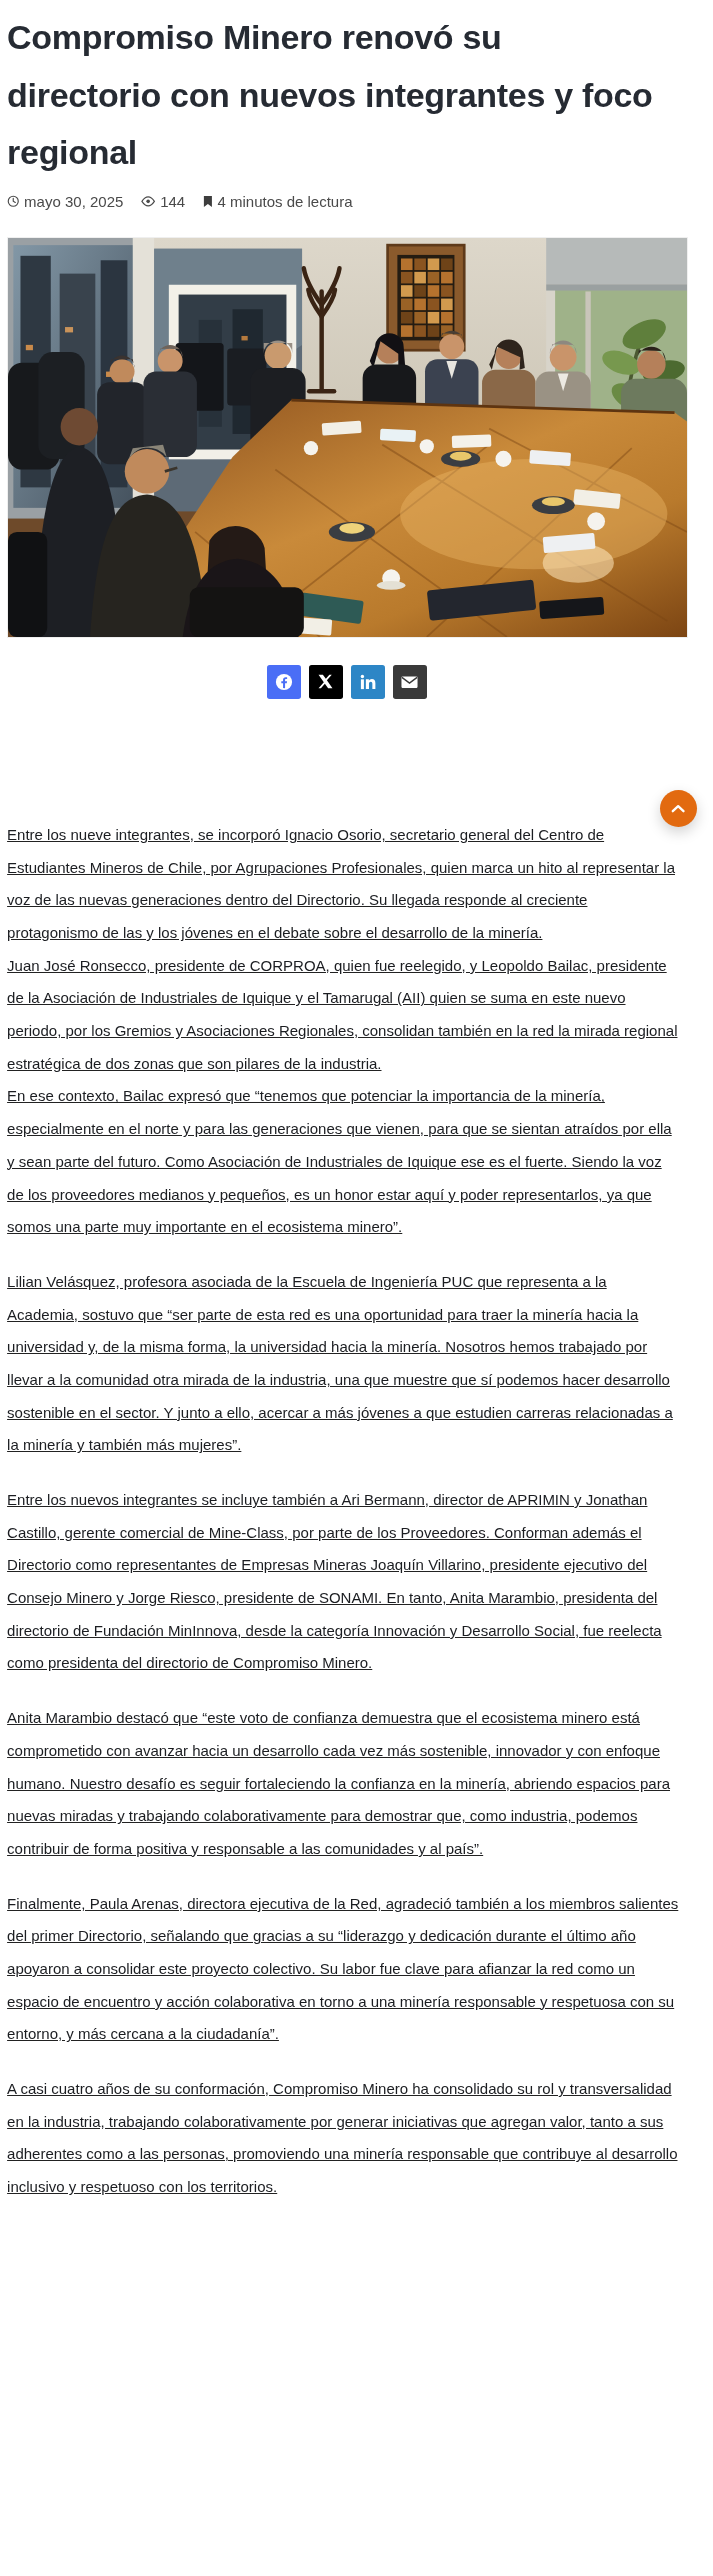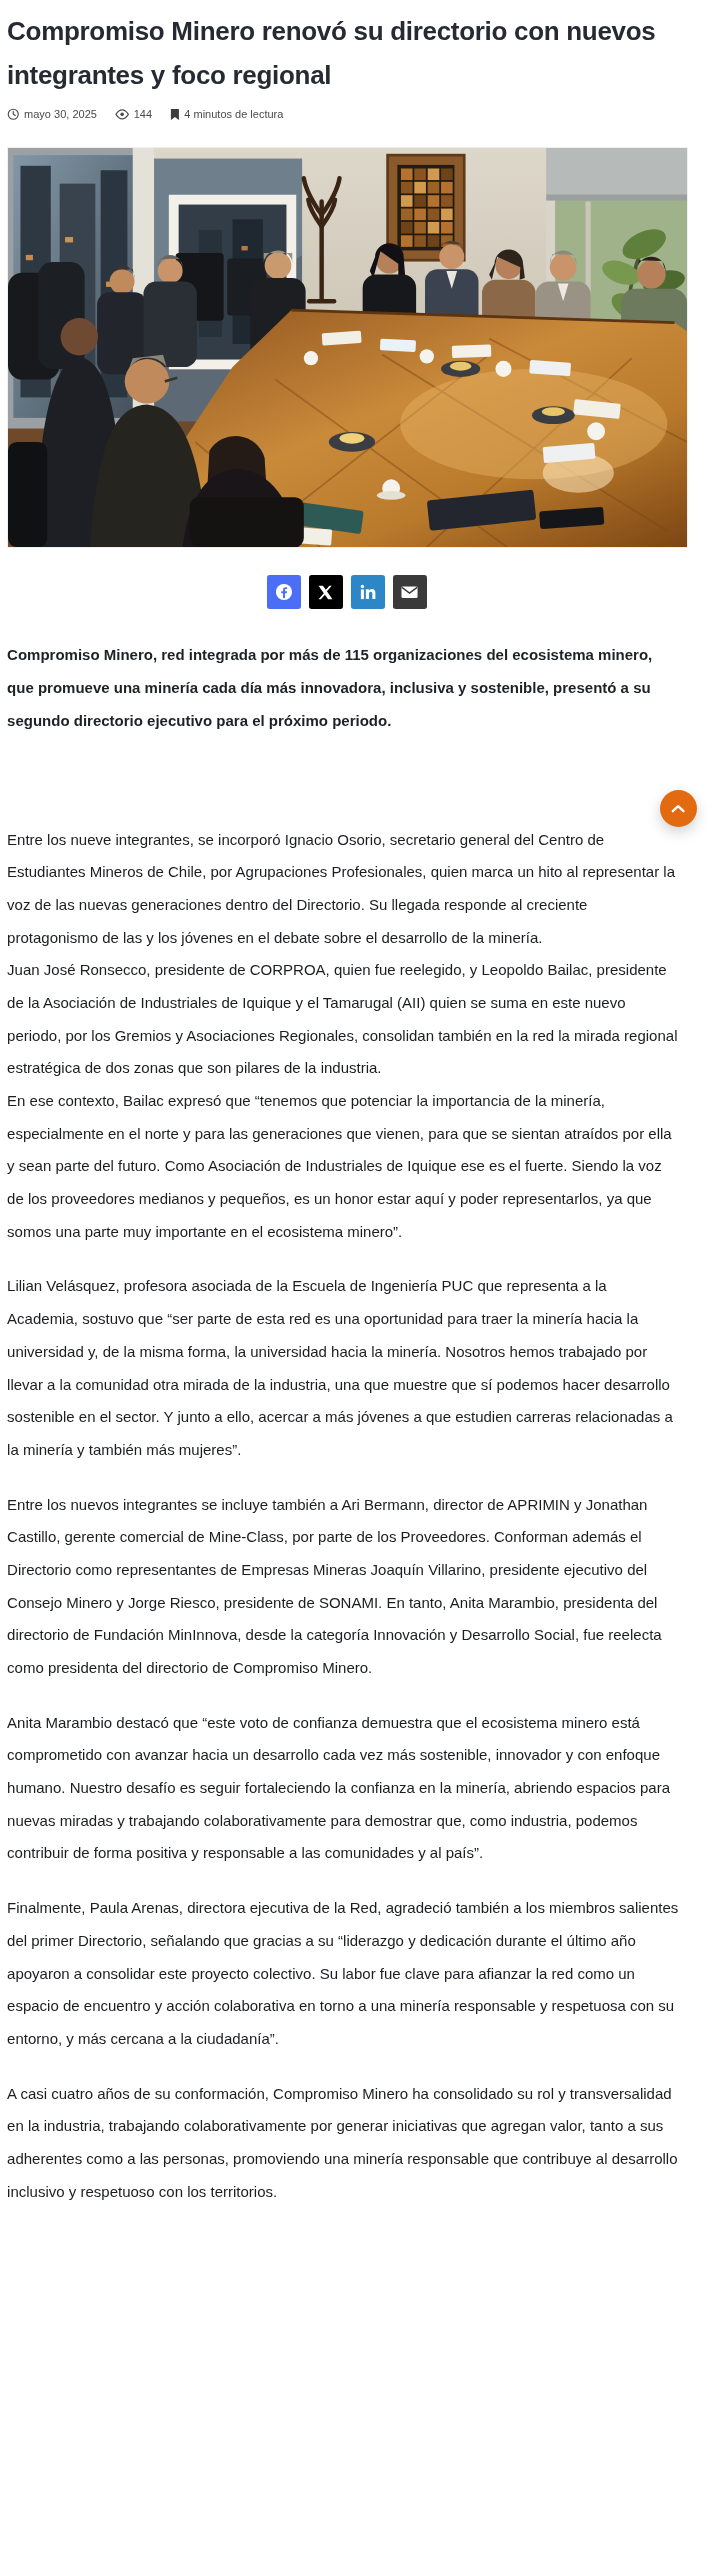--- a/index.html
+++ b/index.html
@@ -6,27 +6,27 @@
   body{
     width:713px;min-height:2576px;position:relative;
     font-family:"Liberation Sans","DejaVu Sans",sans-serif;
     color:#222;overflow-x:hidden;
   }
   .container{padding:5.3px 27px 21.4px 7.1px;}
 
   
   h1.article-title{
     margin:3.6px 0 10.7px 0;max-width:655px;
-    font-size:26px;line-height:1.7;font-weight:700;
+    font-size:34px;line-height:1.7;font-weight:700;
     color:#262b33;letter-spacing:-0.3px;
   }
 
   
   .meta-row{display:flex;align-items:center;gap:18px;margin:0 0 27px 0;
-    font-size:11px;color:#4a4a4a;}
+    font-size:15px;color:#4a4a4a;}
   .meta-item{display:flex;align-items:center;gap:4.5px;}
   .meta-item svg{display:block;}
 
   
   .hero{width:679px;height:399px;display:block;border:0.9px solid #8a8a8a22;}
   .hero svg{display:block;width:679px;height:399px;}
 
   
   .share-row{display:flex;justify-content:center;gap:8px;margin:27px 0 0 0;}
   .share-btn{width:34px;height:34px;border:none;border-radius:2.7px;
@@ -35,21 +35,21 @@
   .share-facebook{background:#4a6ef6;}
   .share-x{background:#000000;}
   .share-linkedin{background:#2d86c6;}
   .share-email{background:#3a3a3a;}
 
   
   .intro{
     margin:30px 0 0 0;max-width:671px;
     font-size:15px;font-weight:700;line-height:2.18;color:#1e2127;
   }
-  .article-body{margin-top:86px;max-width:673px;}
+  .article-body{margin-top:120px;max-width:673px;text-decoration:underline;}
   .article-body p{margin:0;font-size:15px;line-height:2.18;color:#1b1d21;}
   .article-body p.spaced{margin-top:22px;}
 
   
   .back-to-top{
     position:absolute;left:660px;top:790px;width:37px;height:37px;
     border-radius:50%;border:none;background:#e26a10;cursor:pointer;
     display:flex;align-items:center;justify-content:center;
     box-shadow:0 5.3px 14.3px rgba(0,0,0,.18);padding:0;
   }
@@ -337,21 +337,20 @@
     <button class="share-btn share-email" aria-label="Compartir por correo">
       <span>
         <svg width="17" height="12.5" viewBox="0 0 19 14">
             <rect x="0.5" y="0.5" width="18" height="13" rx="1.5" fill="#ffffff"></rect>
             <path d="M1 1.5 L9.5 8 L18 1.5" fill="none" stroke="#3a3a3a" stroke-width="1.6"></path>
           </svg>
       </span>
     </button>
   </div>
 
-  <p class="intro">Compromiso Minero, red integrada por más de 115 organizaciones del ecosistema minero, que promueve una minería cada día más innovadora, inclusiva y sostenible, presentó a su segundo directorio ejecutivo para el próximo periodo.</p>
 
   <div class="article-body">
     <p>Entre los nueve integrantes, se incorporó Ignacio Osorio, secretario general del Centro de Estudiantes Mineros de Chile, por Agrupaciones Profesionales, quien marca un hito al representar la voz de las nuevas generaciones dentro del Directorio. Su llegada responde al creciente protagonismo de las y los jóvenes en el debate sobre el desarrollo de la minería.</p>
     <p>Juan José Ronsecco, presidente de CORPROA, quien fue reelegido, y Leopoldo Bailac, presidente de la Asociación de Industriales de Iquique y el Tamarugal (AII) quien se suma en este nuevo periodo, por los Gremios y Asociaciones Regionales, consolidan también en la red la mirada regional estratégica de dos zonas que son pilares de la industria.</p>
     <p>En ese contexto, Bailac expresó que “tenemos que potenciar la importancia de la minería, especialmente en el norte y para las generaciones que vienen, para que se sientan atraídos por ella y sean parte del futuro. Como Asociación de Industriales de Iquique ese es el fuerte. Siendo la voz de los proveedores medianos y pequeños, es un honor estar aquí y poder representarlos, ya que somos una parte muy importante en el ecosistema minero”.</p>
     <p class="spaced">Lilian Velásquez, profesora asociada de la Escuela de Ingeniería PUC que representa a la Academia, sostuvo que “ser parte de esta red es una oportunidad para traer la minería hacia la universidad y, de la misma forma, la universidad hacia la minería. Nosotros hemos trabajado por llevar a la comunidad otra mirada de la industria, una que muestre que sí podemos hacer desarrollo sostenible en el sector. Y junto a ello, acercar a más jóvenes a que estudien carreras relacionadas a la minería y también más mujeres”.</p>
     <p class="spaced">Entre los nuevos integrantes se incluye también a Ari Bermann, director de APRIMIN y Jonathan Castillo, gerente comercial de Mine-Class, por parte de los Proveedores. Conforman además el Directorio como representantes de Empresas Mineras Joaquín Villarino, presidente ejecutivo del Consejo Minero y Jorge Riesco, presidente de SONAMI. En tanto, Anita Marambio, presidenta del directorio de Fundación MinInnova, desde la categoría Innovación y Desarrollo Social, fue reelecta como presidenta del directorio de Compromiso Minero.</p>
     <p class="spaced">Anita Marambio destacó que “este voto de confianza demuestra que el ecosistema minero está comprometido con avanzar hacia un desarrollo cada vez más sostenible, innovador y con enfoque humano. Nuestro desafío es seguir fortaleciendo la confianza en la minería, abriendo espacios para nuevas miradas y trabajando colaborativamente para demostrar que, como industria, podemos contribuir de forma positiva y responsable a las comunidades y al país”.</p>
     <p class="spaced">Finalmente, Paula Arenas, directora ejecutiva de la Red, agradeció también a los miembros salientes del primer Directorio, señalando que gracias a su “liderazgo y dedicación durante el último año apoyaron a consolidar este proyecto colectivo. Su labor fue clave para afianzar la red como un espacio de encuentro y acción colaborativa en torno a una minería responsable y respetuosa con su entorno, y más cercana a la ciudadanía”.</p>
     <p class="spaced">A casi cuatro años de su conformación, Compromiso Minero ha consolidado su rol y transversalidad en la industria, trabajando colaborativamente por generar iniciativas que agregan valor, tanto a sus adherentes como a las personas, promoviendo una minería responsable que contribuye al desarrollo inclusivo y respetuoso con los territorios.</p>

